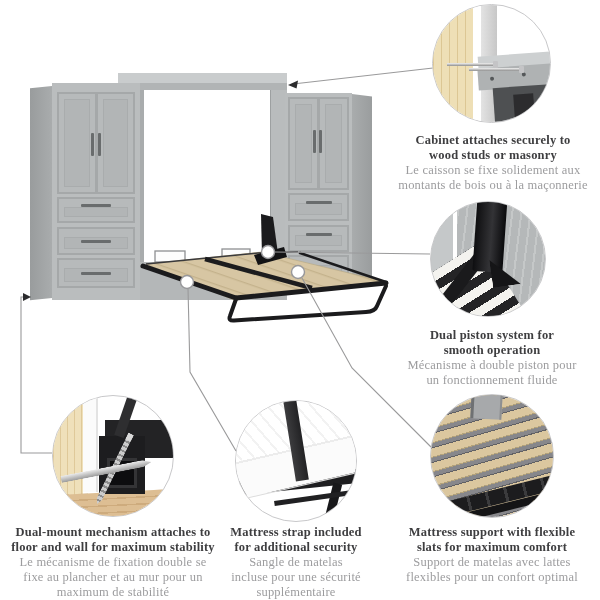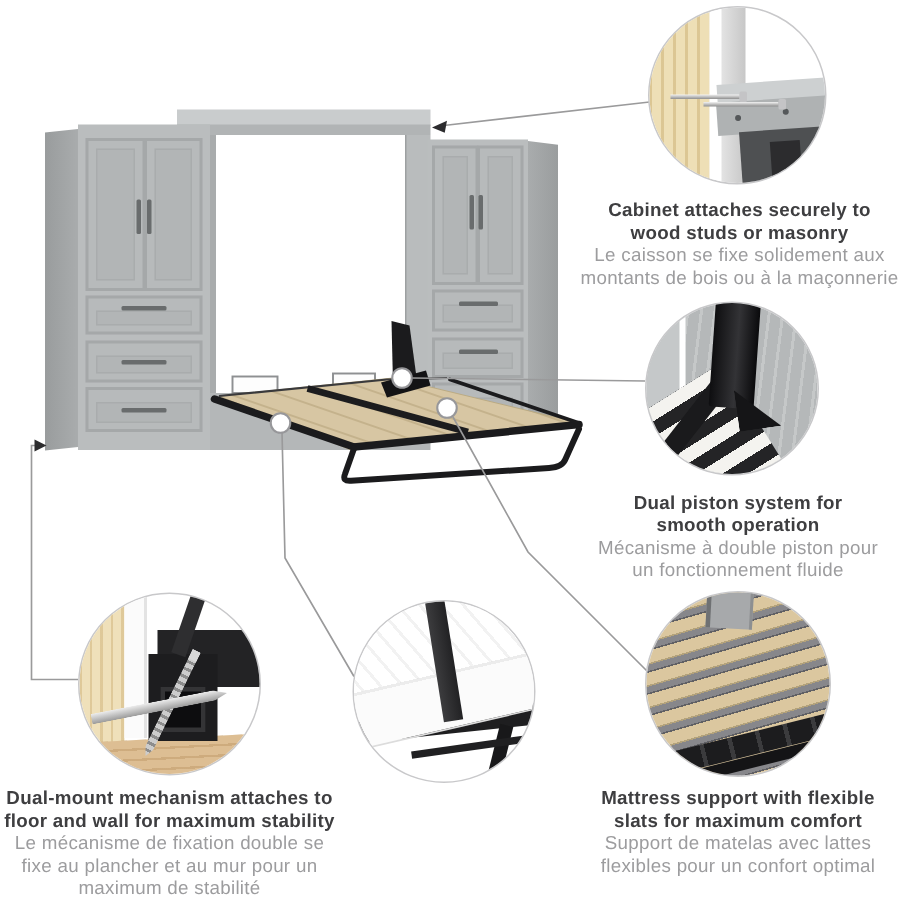--- a/index.html
+++ b/index.html
@@ -1,17 +1,17 @@
 <!DOCTYPE html>
 <html><head>
 <meta charset="utf-8">
 <style>
   html,body{margin:0;padding:0;background:#fff;}
   .stage{position:relative;width:600px;height:600px;background:#ffffff;overflow:hidden;
-         font-family:Liberation Sans, sans-serif;}
+         font-family:Liberation Serif, serif;}
   .abs{position:absolute;}
 
   
   .wood{background-image:repeating-linear-gradient(90deg, rgba(255,255,255,.14) 0 2px, transparent 2px 5px, rgba(80,86,86,.06) 5px 7px);}
   .hutch-top{left:118px;top:73px;width:169px;height:11px;background:#c9cccd;}
   .hutch-front{left:118px;top:83px;width:169px;height:7px;background:#b1b4b5;}
   .cab-side-l{left:30px;top:86px;width:22px;height:212px;background:linear-gradient(90deg,#999c9d,#a9acad);transform:skewY(-6deg);transform-origin:100% 50%;}
   .cab-side-r{left:352px;top:94px;width:20px;height:189px;background:linear-gradient(90deg,#a9acad,#9a9d9e);transform:skewY(7deg);transform-origin:0 50%;}
   .cab{background:#babdbe;}
   .cab-l{left:52px;top:83px;width:88px;height:217px;}
@@ -296,20 +296,31 @@
       <div class="line">Dual-mount mechanism attaches to</div>
       <div class="line">floor and wall for maximum stability</div>
     </div>
     <div class="cap-fr">
       <div class="line">Le mécanisme de fixation double se</div>
       <div class="line">fixe au plancher et au mur pour un</div>
       <div class="line">maximum de stabilité</div>
     </div>
   </div>
 
+  <div class="caption" style="left:186px;top:525px;width:220px;">
+    <div class="cap-en">
+      <div class="line">Mattress strap included</div>
+      <div class="line">for additional security</div>
+    </div>
+    <div class="cap-fr">
+      <div class="line">Sangle de matelas</div>
+      <div class="line">incluse pour une sécurité</div>
+      <div class="line">supplémentaire</div>
+    </div>
+  </div>
 
   <div class="caption" style="left:382px;top:525px;width:220px;">
     <div class="cap-en">
       <div class="line">Mattress support with flexible</div>
       <div class="line">slats for maximum comfort</div>
     </div>
     <div class="cap-fr">
       <div class="line">Support de matelas avec lattes</div>
       <div class="line">flexibles pour un confort optimal</div>
     </div>

